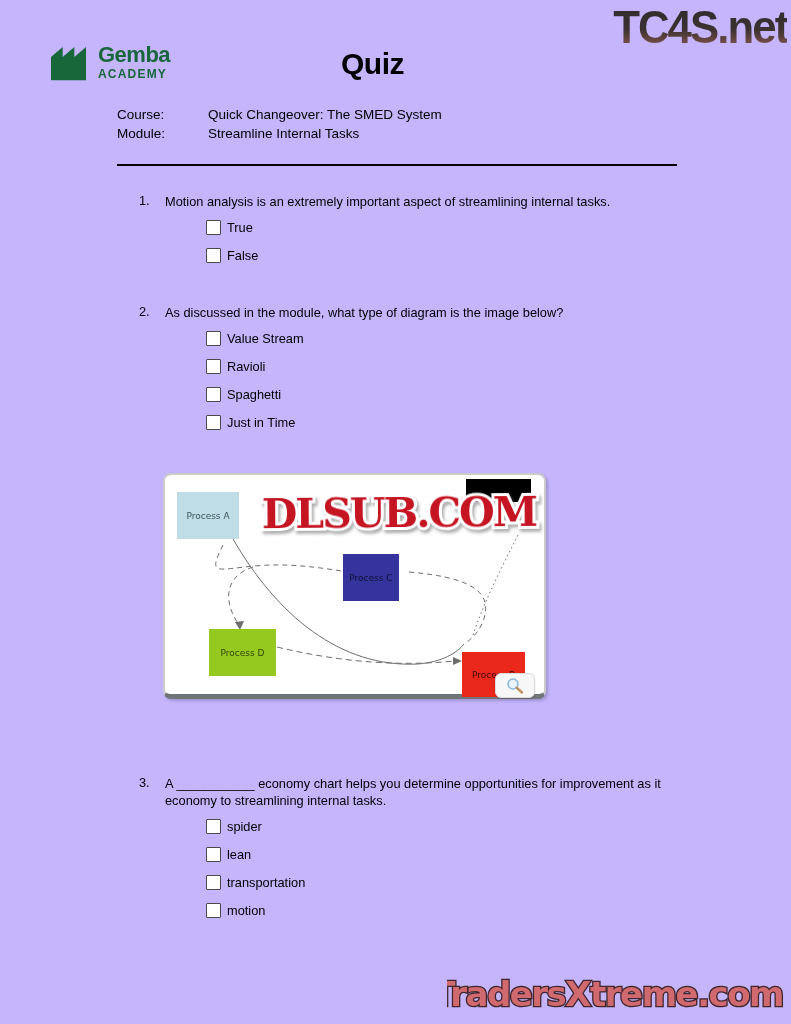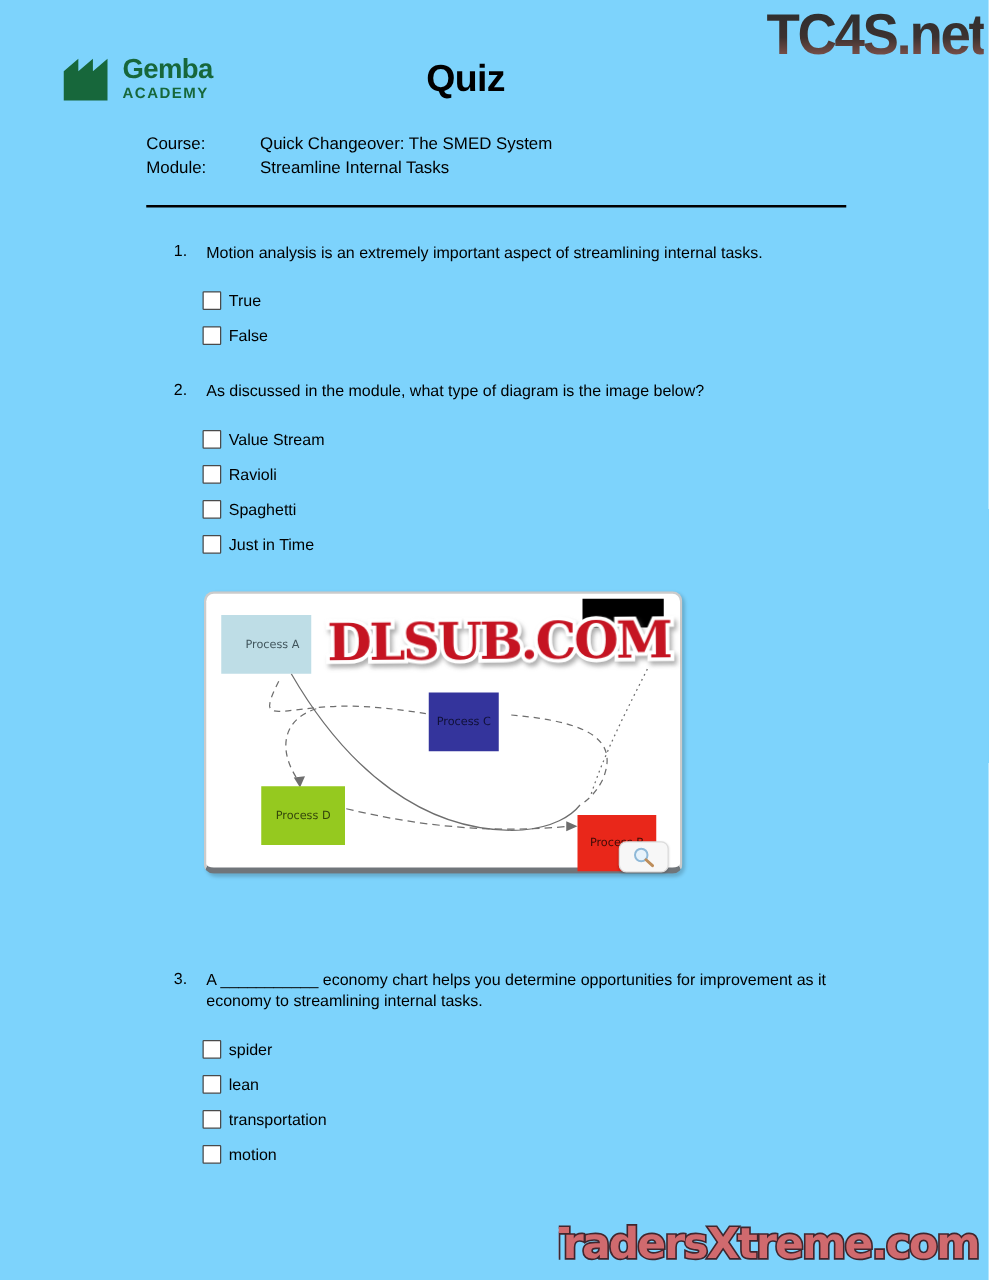--- a/index.html
+++ b/index.html
@@ -1,17 +1,17 @@
 <!DOCTYPE html>
 <html><head>
 <meta charset="utf-8">
 <style>
   html,body { margin:0; padding:0; background:#fff; }
   .page {
-    position:relative; width:791px; height:1024px; background:#7dd3fc;
+    position:relative; width:791px; height:1024px; background:#c4b5fd;
     font-family:"Liberation Sans", sans-serif; color:#111; overflow:hidden;
   }
 
   
   .tc4s {
     position:absolute; top:0px; right:4px;
     font-family:"Liberation Sans", sans-serif;
     font-weight:bold; font-size:46px; letter-spacing:-2px;
     background:linear-gradient(180deg,#2e2e2e 15%, #3c3230 55%, #8e5a52 92%);
     -webkit-background-clip:text; background-clip:text;
@@ -38,21 +38,21 @@
     font-size:13.5px; color:#000;
   }
   .meta-row { display:grid; grid-template-columns:91px auto; line-height:19px; }
 
   
   .question { position:absolute; left:139px; width:530px; font-size:12.8px; color:#000; }
   .q-head { display:flex; }
   .q-num { width:15px; flex:0 0 15px; }
   .q-text { margin-left:11px; line-height:17px; max-width:500px; }
   .options { margin-left:23px; margin-top:10px; }
-  .option { height:28px; display:flex; align-items:flex-end; }
+  .option { height:28px; display:flex; align-items:flex-start;margin-left:44px; }
   .checkbox {
     width:13px; height:13px; border:1px solid #4a4a4a; background:#fff;
     border-radius:1px; margin-right:6px; flex:0 0 13px;
   }
   .opt-label { font-size:12.8px; color:#000; }
 
   
   .figure {
     position:absolute; left:163px; top:473px; width:379px; height:219px;
     background:#fff; border:2px solid #cbcbcb; border-bottom:5px solid #70757a;
@@ -171,21 +171,21 @@
         <polygon points="70,147 79,146 75,155" fill="#6e6e6e"></polygon>
 
         <path d="M 112,172 C 170,186 230,192 290,186" fill="none" stroke="#6e6e6e" stroke-width="1" stroke-dasharray="6,4"></path>
         <polygon points="288,182 288,190 297,186" fill="#6e6e6e"></polygon>
 
         <path d="M 308,160 C 320,124 338,90 354,58" fill="none" stroke="#6e6e6e" stroke-width="1" stroke-dasharray="1.5,3"></path>
       </svg>
 
       <div class="blackbox" style="background-color: rgb(0, 0, 0);"></div>
 
-      <div class="pbox pbox-a" style="background-color: rgb(190, 221, 230); padding-left: 10px;">
+      <div class="pbox pbox-a" style="background-color: rgb(190, 221, 230);">
         <span>Process A</span>
       </div>
 
       <div class="pbox pbox-c" style="background-color: rgb(52, 52, 156);">
         <span>Process C</span>
       </div>
 
       <div class="pbox pbox-d" style="background-color: rgb(149, 201, 31);">
         <span>Process D</span>
       </div>

